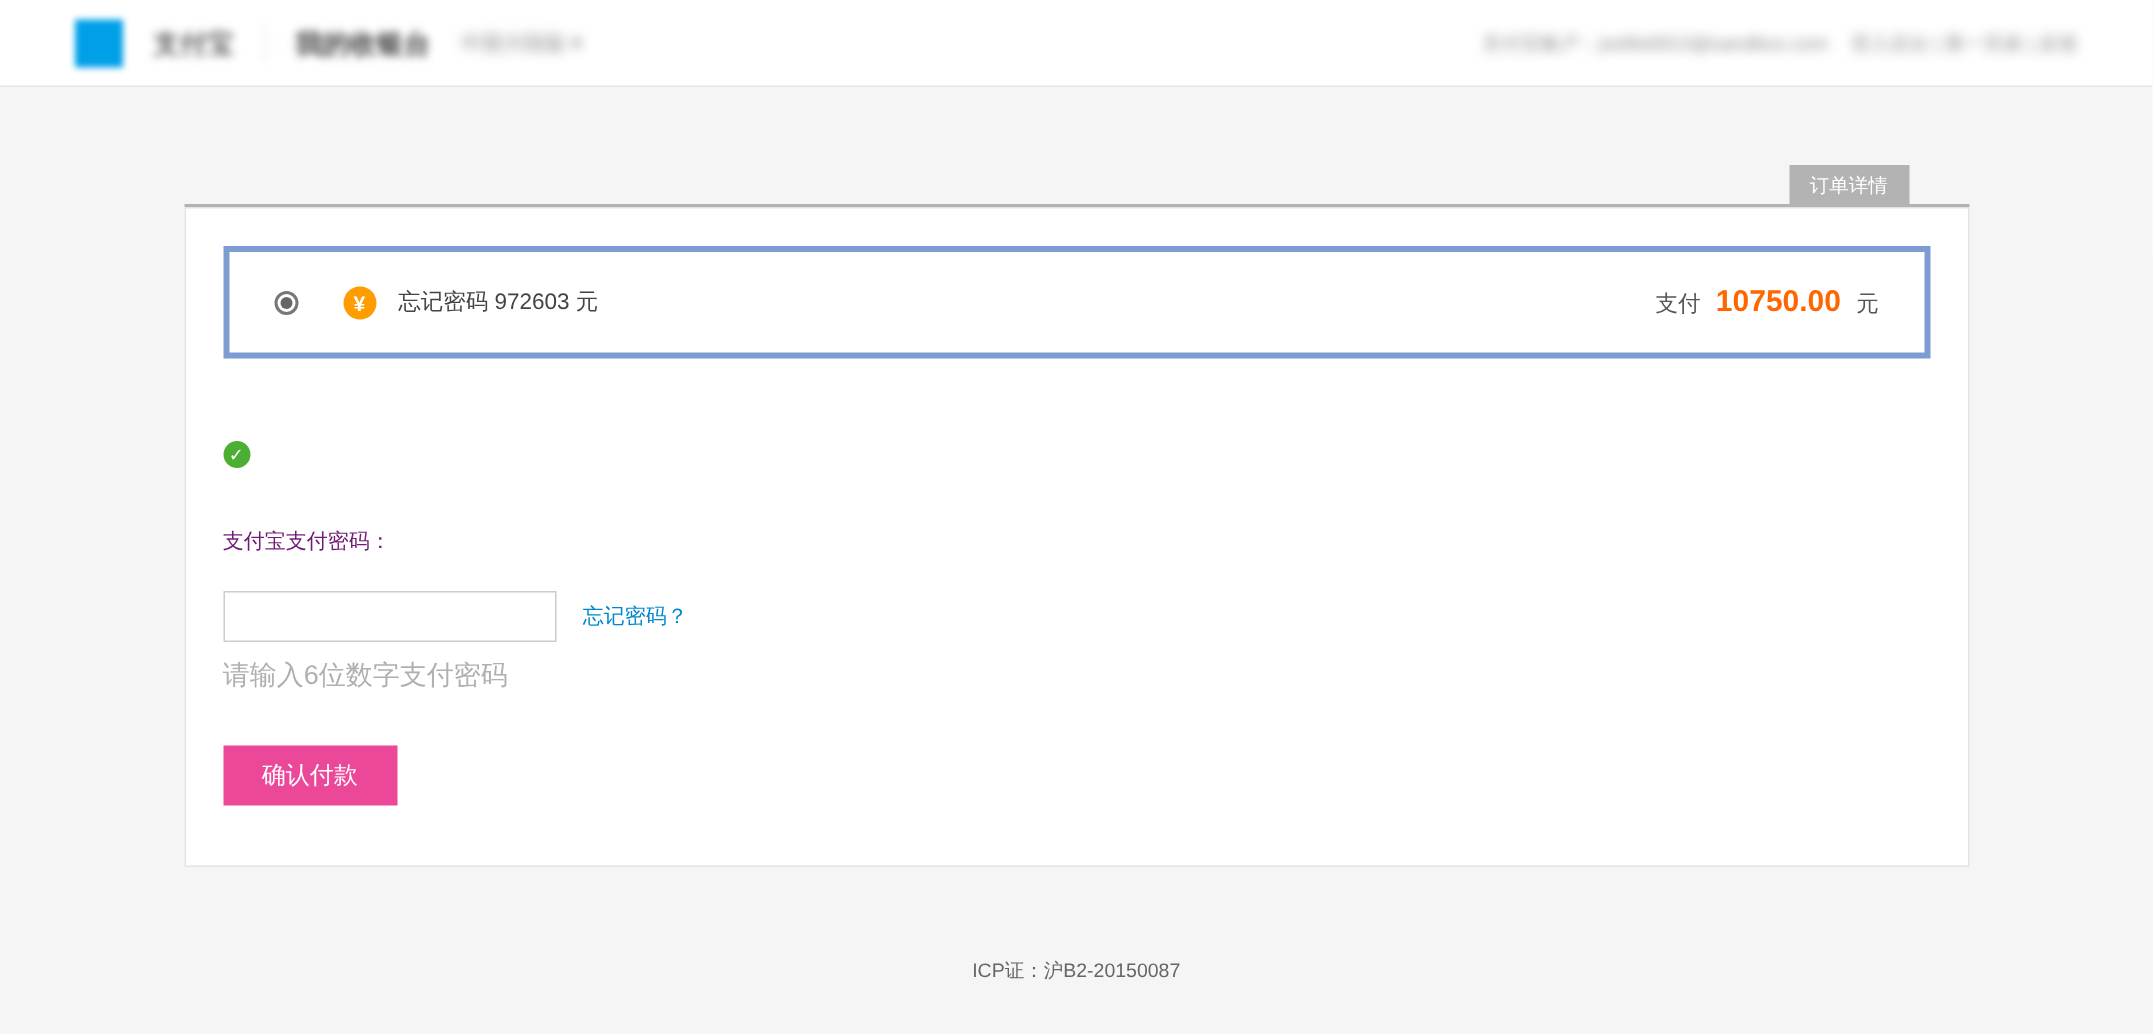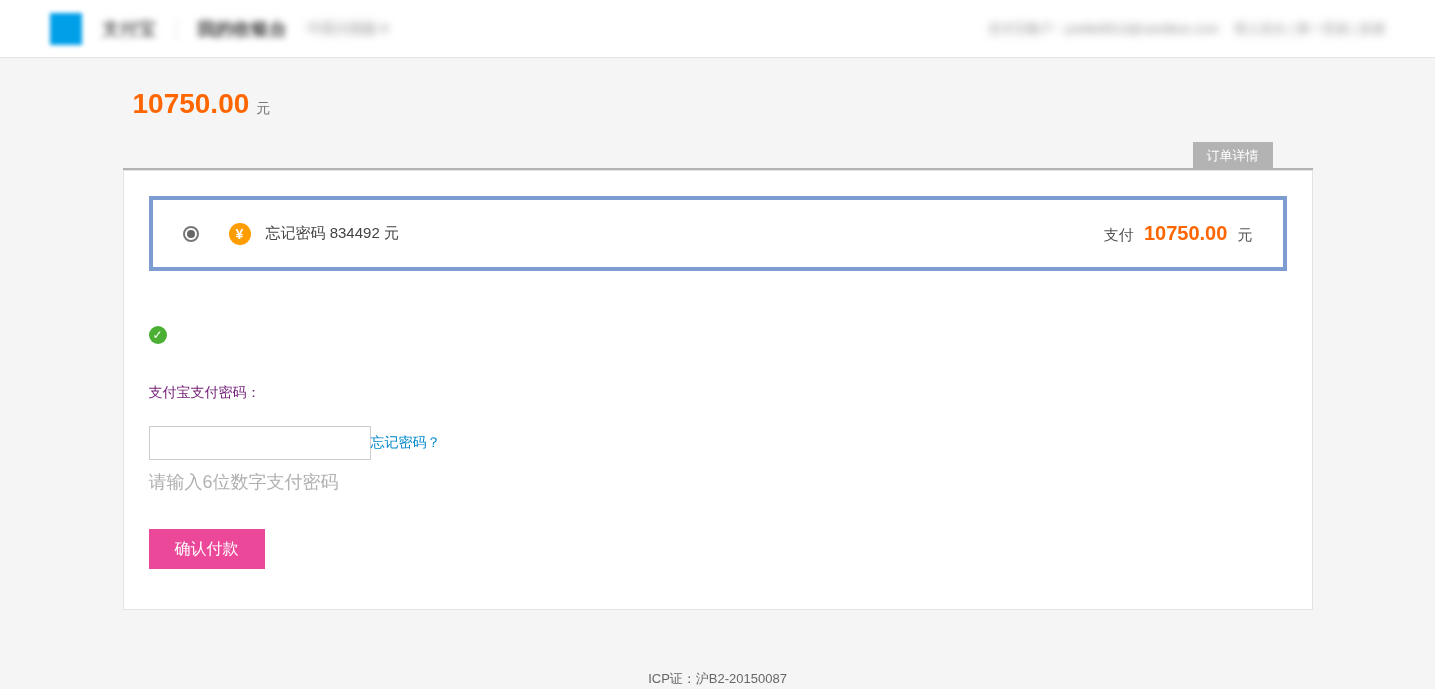--- a/index.html
+++ b/index.html
@@ -190,20 +190,21 @@
     .password-section {
       margin-bottom: 35px;
     }
     .password-label {
       color: #701a75;
       margin-bottom: 24px;
     }
     .password-row {
       display: flex;
       align-items: center;
+      gap: 18px;
       margin-bottom: 10px;
     }
     .password-input {
       width: 222px;
       height: 34px;
       border: 1px solid #ccc;
       padding: 0 8px;
       font-size: 14px;
     }
     .forgot-link {
@@ -242,38 +243,34 @@
     <span class="region-selector">中国大陆版 ▾</span>
   </div>
   <div class="header-right">
     <span>支付宝账户：joellie6913@sandbox.com</span>
     <span>登入后台  |  第一页谈  |  反馈</span>
   </div>
 </div>
 
 <div class="content-wrapper">
   <div class="order-summary">
-    <div class="order-right">
-      <span class="total-amount">10750.00</span>
-      <span class="total-unit">元</span>
-    </div>
   </div>
 
   <div class="detail-tab-wrap">
     <div class="detail-tab">订单详情</div>
   </div>
 
   <div class="payment-card">
     <div class="balance-box">
       <div class="balance-left">
         <span class="radio-selected"></span>
         <span class="yuan-icon">¥</span>
         <span>
           <span>忘记密码</span>
-          <span>834492</span>
+          <span>972603</span>
           <span>元</span>
         </span>
       </div>
       <div class="balance-right">
         <span>支付</span>
         <span class="pay-amount">10750.00</span>
         <span>元</span>
       </div>
     </div>
 

